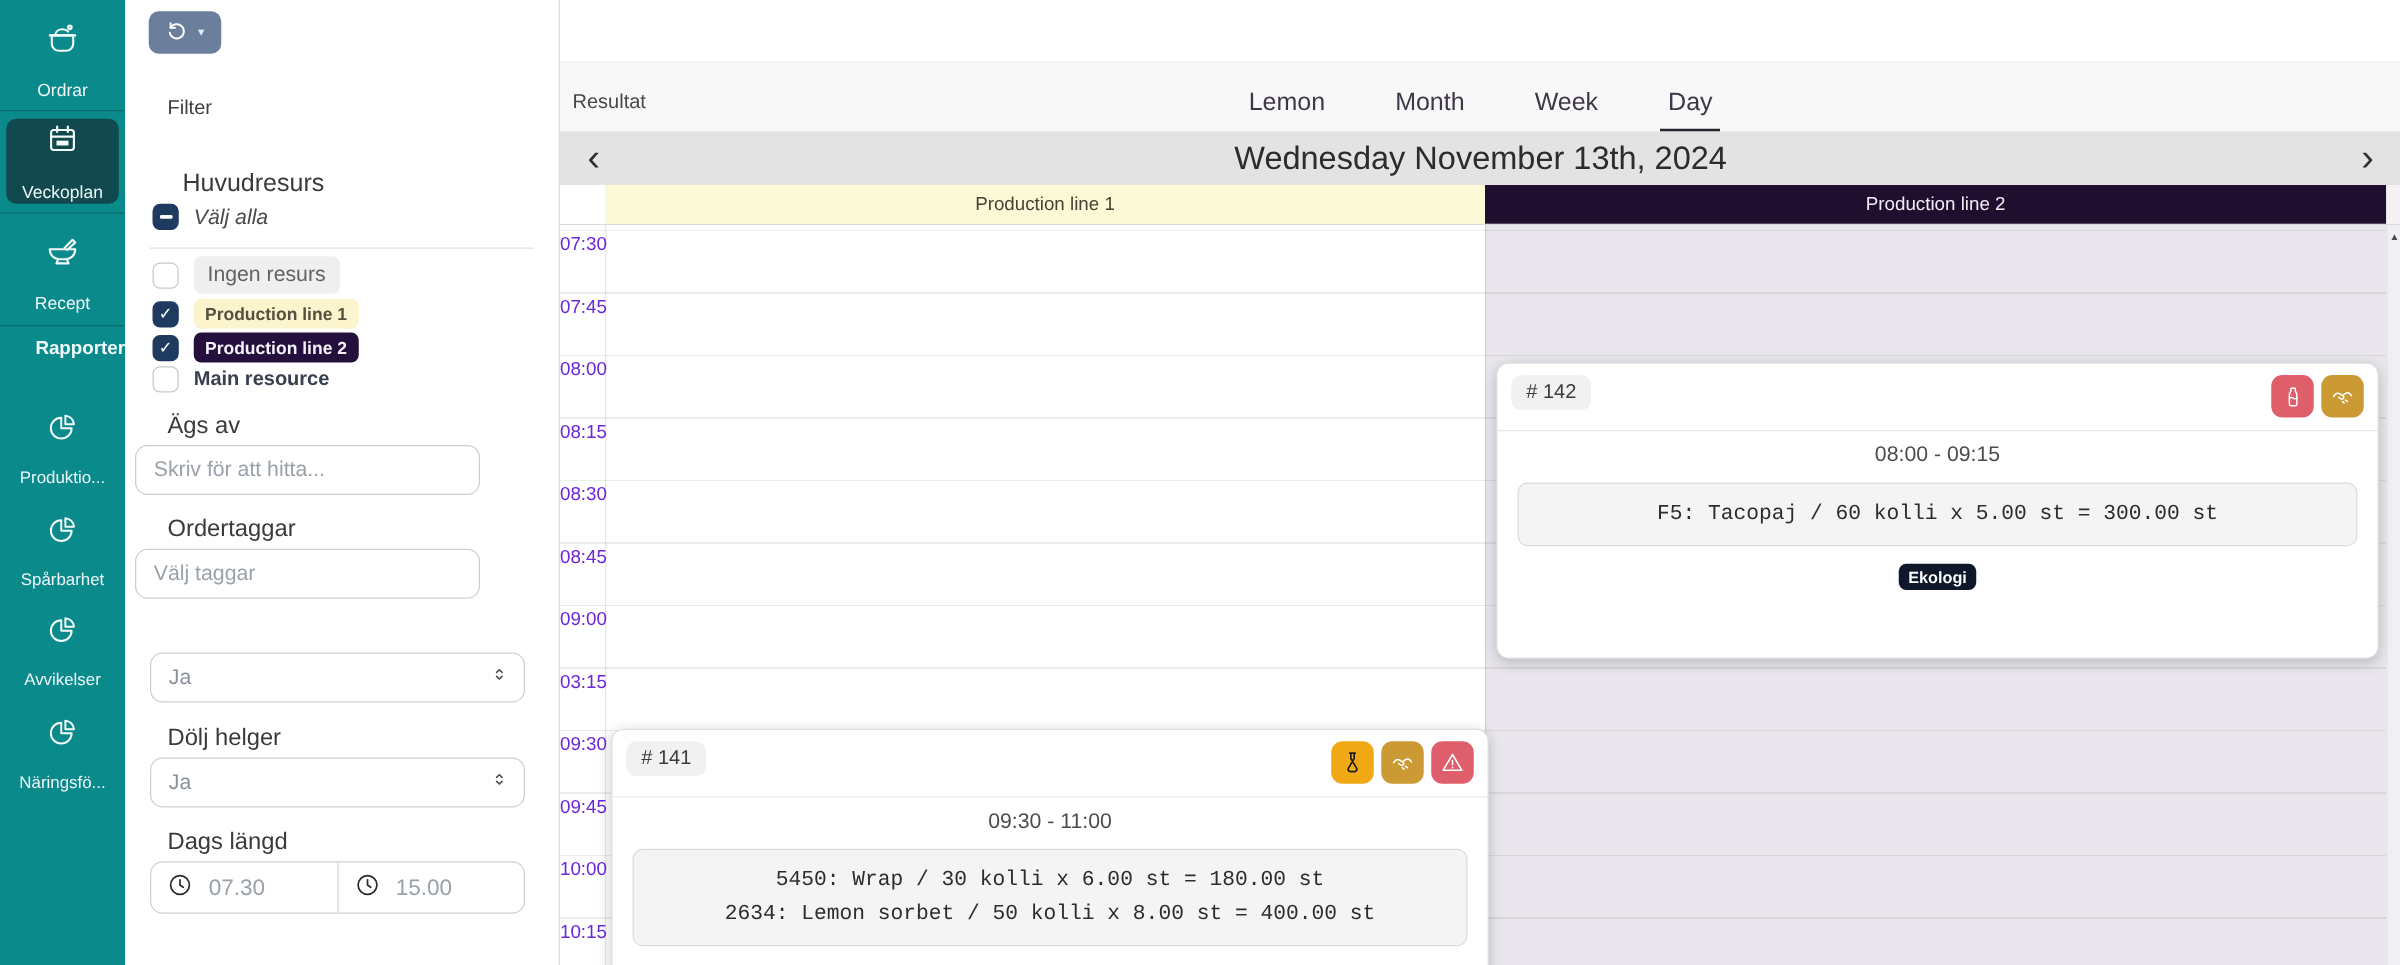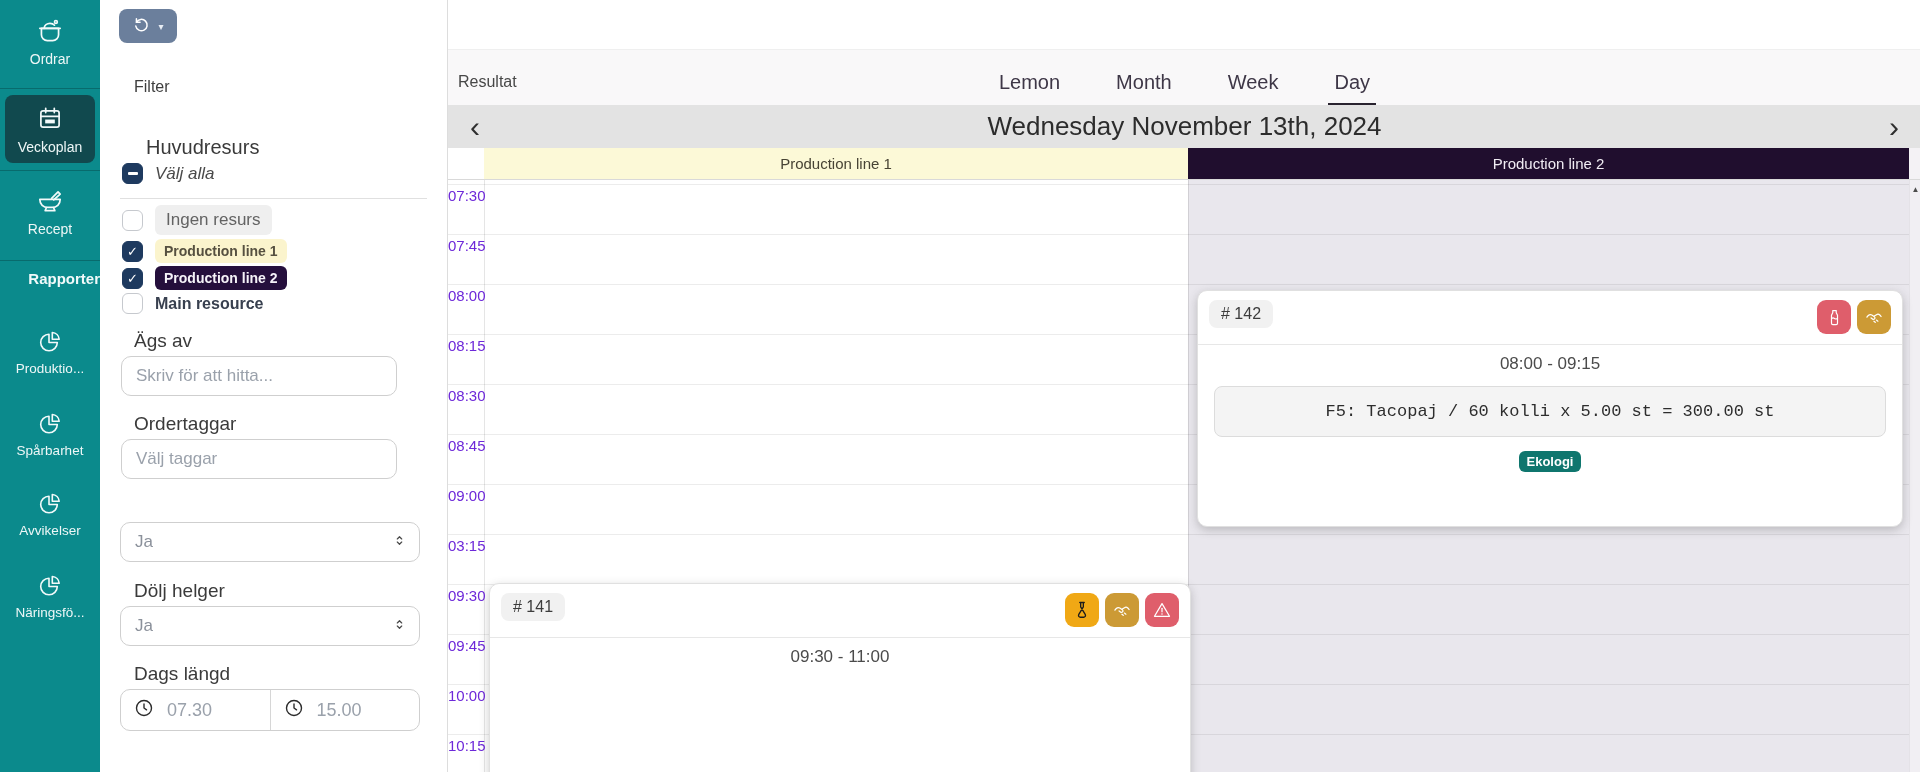--- a/index.html
+++ b/index.html
@@ -2,21 +2,21 @@
 <html><head>
 <meta charset="utf-8">
 <style>
   * { margin:0; padding:0; box-sizing:border-box; }
   html,body { width:1920px; height:772px; overflow:hidden; }
   body { font-family:"Liberation Sans","DejaVu Sans",sans-serif; background:#ffffff; color:#3c3c3c; }
   .app { position:relative; width:1920px; height:772px; background:#fff; overflow:hidden; }
 
   
   .sidebar { position:absolute; left:0; top:0; width:100px; height:772px; background:#0b8a8c; z-index:30; }
-  .nav-item { position:absolute; left:0; width:100px; display:flex; flex-direction:column; align-items:center; gap:5px; color:#f2fafa; cursor:pointer; }
+  .nav-item { position:absolute; left:0; width:100px; display:flex; flex-direction:column; align-items:center; gap:18px; color:#f2fafa; cursor:pointer; }
   .nav-item svg { display:block; }
   .nav-label { font-size:14px; color:#eef7f7; white-space:nowrap; }
   .nav-item.active { left:5px; width:90px; background:#11494e; border-radius:8px; justify-content:center; }
   .sb-div { position:absolute; left:0; width:100px; height:1px; background:rgba(0,0,0,0.22); }
   .sb-section { position:absolute; left:0; width:100px; text-align:center; font-size:15px; font-weight:700; color:#f2fafa; }
 
   
   .hist-btn { position:absolute; left:119px; top:9px; width:58px; height:34px; background:#6b7f9c; border:none; border-radius:8px; display:flex; align-items:center; justify-content:center; gap:7px; color:#fff; cursor:pointer; z-index:20; }
   .hist-caret { font-size:10px; color:#e8edf4; }
   .crumb-sep { position:absolute; left:190px; top:13px; font-size:15px; color:#97a0ac; }
@@ -32,21 +32,21 @@
   .cb-ind { background:#1e3a5f; border-color:#1e3a5f; }
   .cb-minus { width:10px; height:2.5px; background:#fff; border-radius:1px; }
   .fp-selectall { font-size:17px; font-style:italic; color:#4a4a4a; }
   .fp-divider { position:absolute; left:20px; width:307px; height:1px; background:#e0e0e0; }
   .pill { border-radius:6px; white-space:nowrap; }
   .pill-gray { background:#efefef; color:#636363; font-size:17px; padding:5px 11px; }
   .pill-yellow { background:#fbf4cd; color:#565040; font-size:14px; font-weight:700; padding:4px 9px; }
   .pill-purple { background:#250f3c; color:#f5f2f8; font-size:14px; font-weight:700; padding:4px 9px; }
   .opt-plain { font-size:16px; font-weight:700; color:#38404f; }
   .fp-label { position:absolute; left:34px; font-size:19px; color:#3a3a3a; }
-  .fp-input { position:absolute; left:21px; width:276px; height:40px; border:1px solid #cfcfcf; border-radius:10px; font-family:"Liberation Sans",sans-serif; font-size:17px; color:#a16207; padding:0 14px; background:#fff; }
+  .fp-input { position:absolute; left:8px; width:276px; height:40px; border:1px solid #cfcfcf; border-radius:10px; font-family:"Liberation Sans",sans-serif; font-size:17px; color:#a16207; padding:0 14px; background:#fff; }
   .fp-input::placeholder { color:#9aa1ab; opacity:1; }
   .fp-select { position:absolute; left:20px; width:300px; height:40px; border:1px solid #cfcfcf; border-radius:10px; background:#fff; display:flex; align-items:center; padding:0 12px 0 14px; cursor:pointer; }
   .fp-select-value { flex:1; font-size:17px; color:#8b919b; }
   .timegroup { position:absolute; left:20px; width:300px; height:42px; border:1px solid #cfcfcf; border-radius:10px; background:#fff; display:flex; }
   .timecell { flex:1; display:flex; align-items:center; gap:12px; padding:0 12px; }
   .timecell + .timecell { border-left:1px solid #d6d6d6; }
   .time-val { border:none; outline:none; width:70px; font-size:18px; color:#555; font-family:"Liberation Sans",sans-serif; background:transparent; }
   .time-val::placeholder { color:#9aa1ab; opacity:1; }
 
   
@@ -76,21 +76,21 @@
   .event-header { display:flex; justify-content:space-between; align-items:flex-start; padding:9px 11px 10px; border-bottom:1px solid #e7e7e7; }
   .event-id-chip { background:#f1f1f1; border-radius:8px; padding:5px 12px; font-size:16px; color:#3c3c3c; }
   .event-icons { display:flex; gap:6px; }
   .icon-chip { width:34px; height:34px; border-radius:9px; display:flex; align-items:center; justify-content:center; }
   .chip-red { background:#df5e6b; color:#fff; }
   .chip-gold { background:#cc9a35; color:#fff; }
   .chip-orange { background:#f0a815; color:#1c1c1c; }
   .event-time { text-align:center; margin-top:9px; font-size:17px; color:#4b4b4b; }
   .event-items { margin:12px 16px 0; background:#f4f4f4; border:1px solid #dcdcdc; border-radius:8px; padding:11px 6px; font-family:"Liberation Mono","DejaVu Sans Mono",monospace; font-size:17px; line-height:27px; color:#2d2d2d; text-align:center; }
   .event-tags { text-align:center; margin-top:14px; }
-  .tag-pill { display:inline-block; background:#0f766e; color:#fff; font-size:13px; font-weight:700; padding:3px 8px; border-radius:6px; }
+  .tag-pill { display:inline-block; background:#0f172a; color:#fff; font-size:13px; font-weight:700; padding:3px 8px; border-radius:6px; }
 </style>
 </head>
 <body>
 
 <div class="app">
 
   <aside class="sidebar">
 
     <div class="nav-item" style="top:16px;">
       <span>
@@ -367,16 +367,20 @@
           <span class="icon-chip chip-red">
             <svg width="20" height="20" viewBox="0 0 24 24" fill="none" stroke="currentColor" stroke-width="1.5" stroke-linecap="round" stroke-linejoin="round">
               <path d="M12 4.3 21 19.5H3z"></path>
               <path d="M12 10v4.2"></path>
               <circle cx="12" cy="16.8" r="0.9" fill="currentColor" stroke="none"></circle>
             </svg>
           </span>
         </span>
       </div>
       <div class="event-time">09:30 - 11:00</div>
+      <div class="event-items">
+        <div>5450: Wrap / 30 kolli x 6.00 st = 180.00 st</div>
+        <div>2634: Lemon sorbet / 50 kolli x 8.00 st = 400.00 st</div>
+      </div>
     </div>
 
   </section>
 </div>
 
 </body></html>

